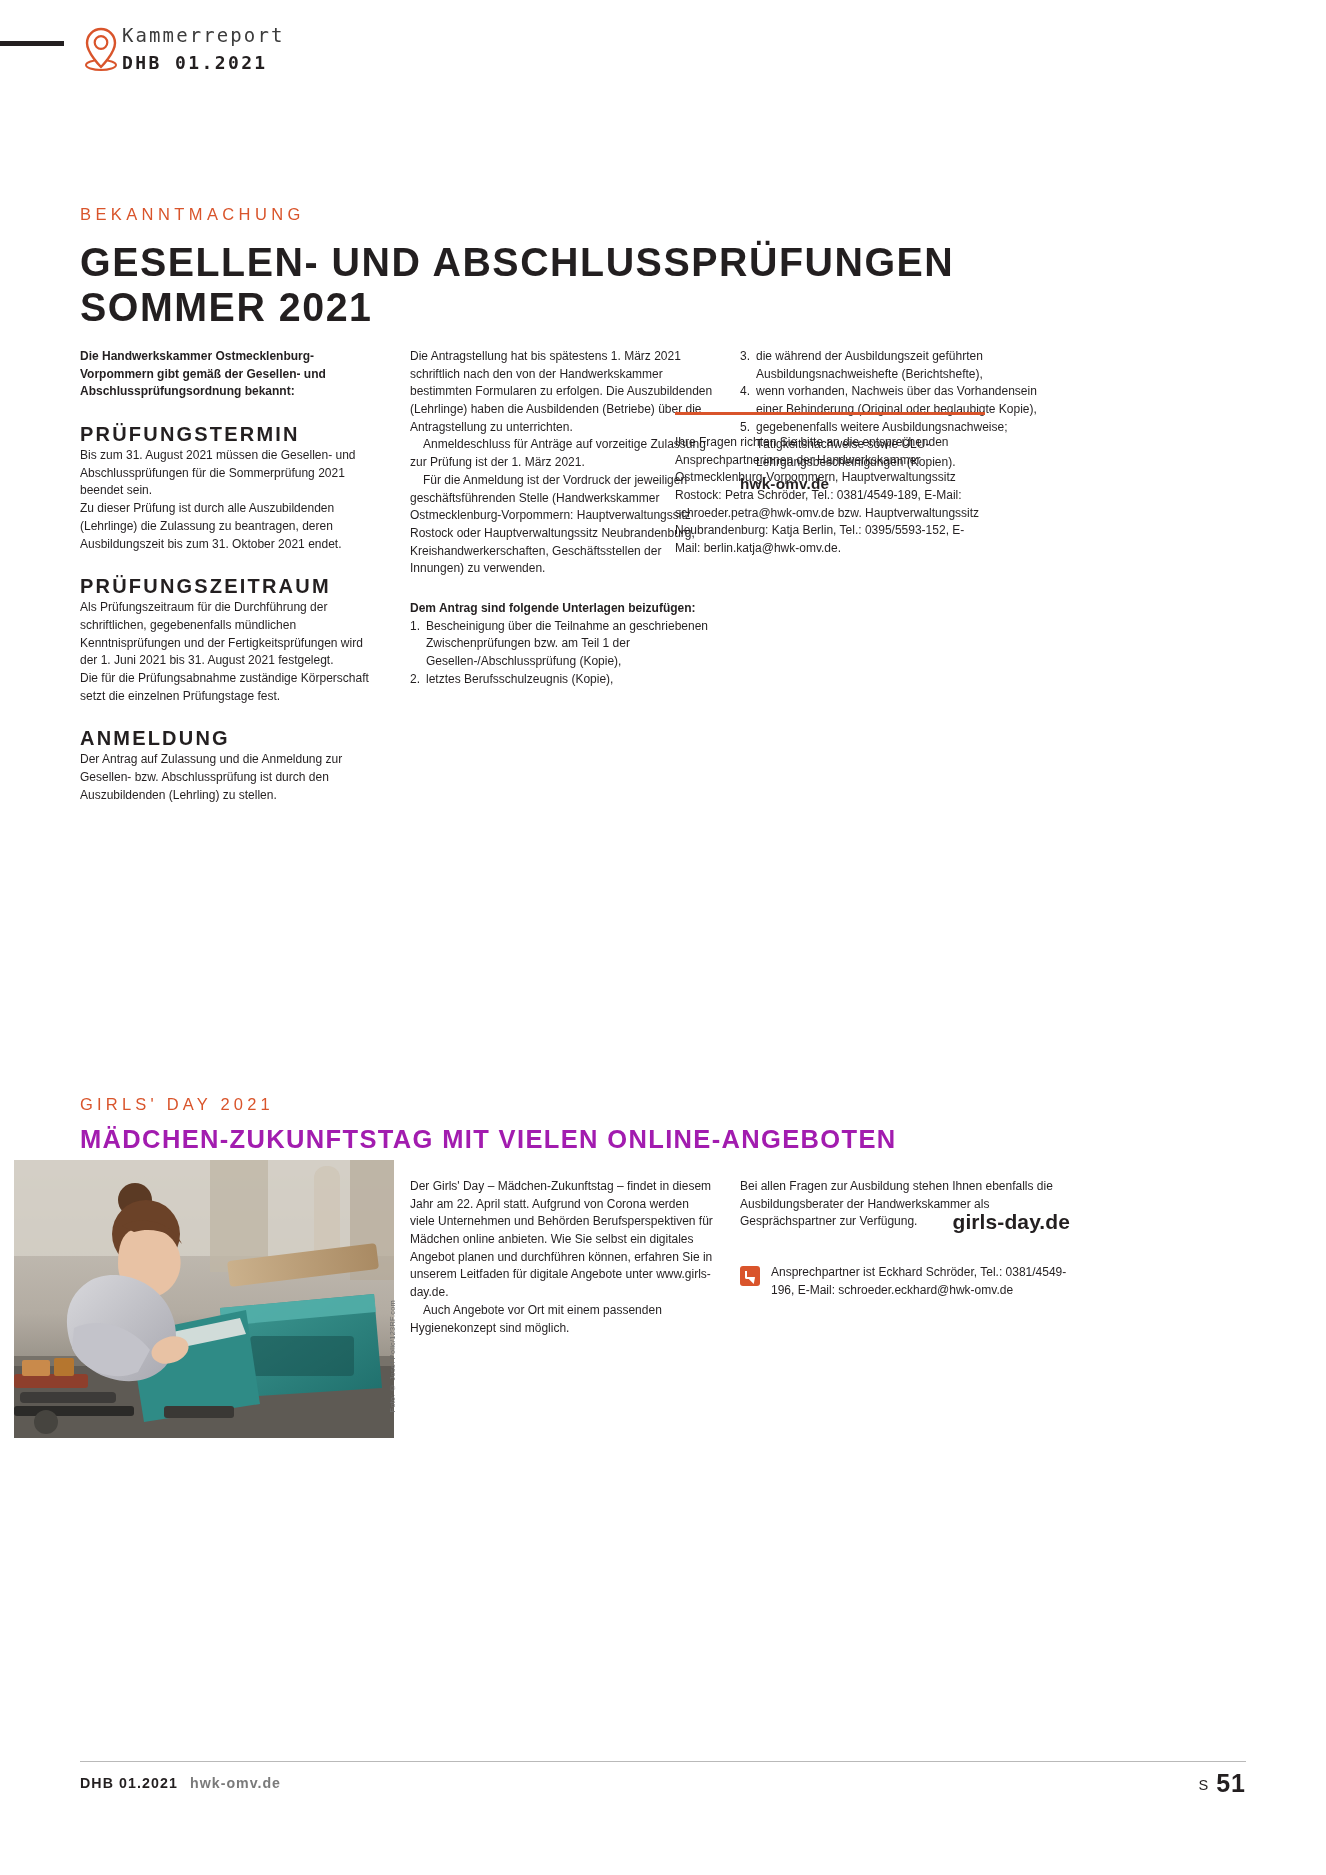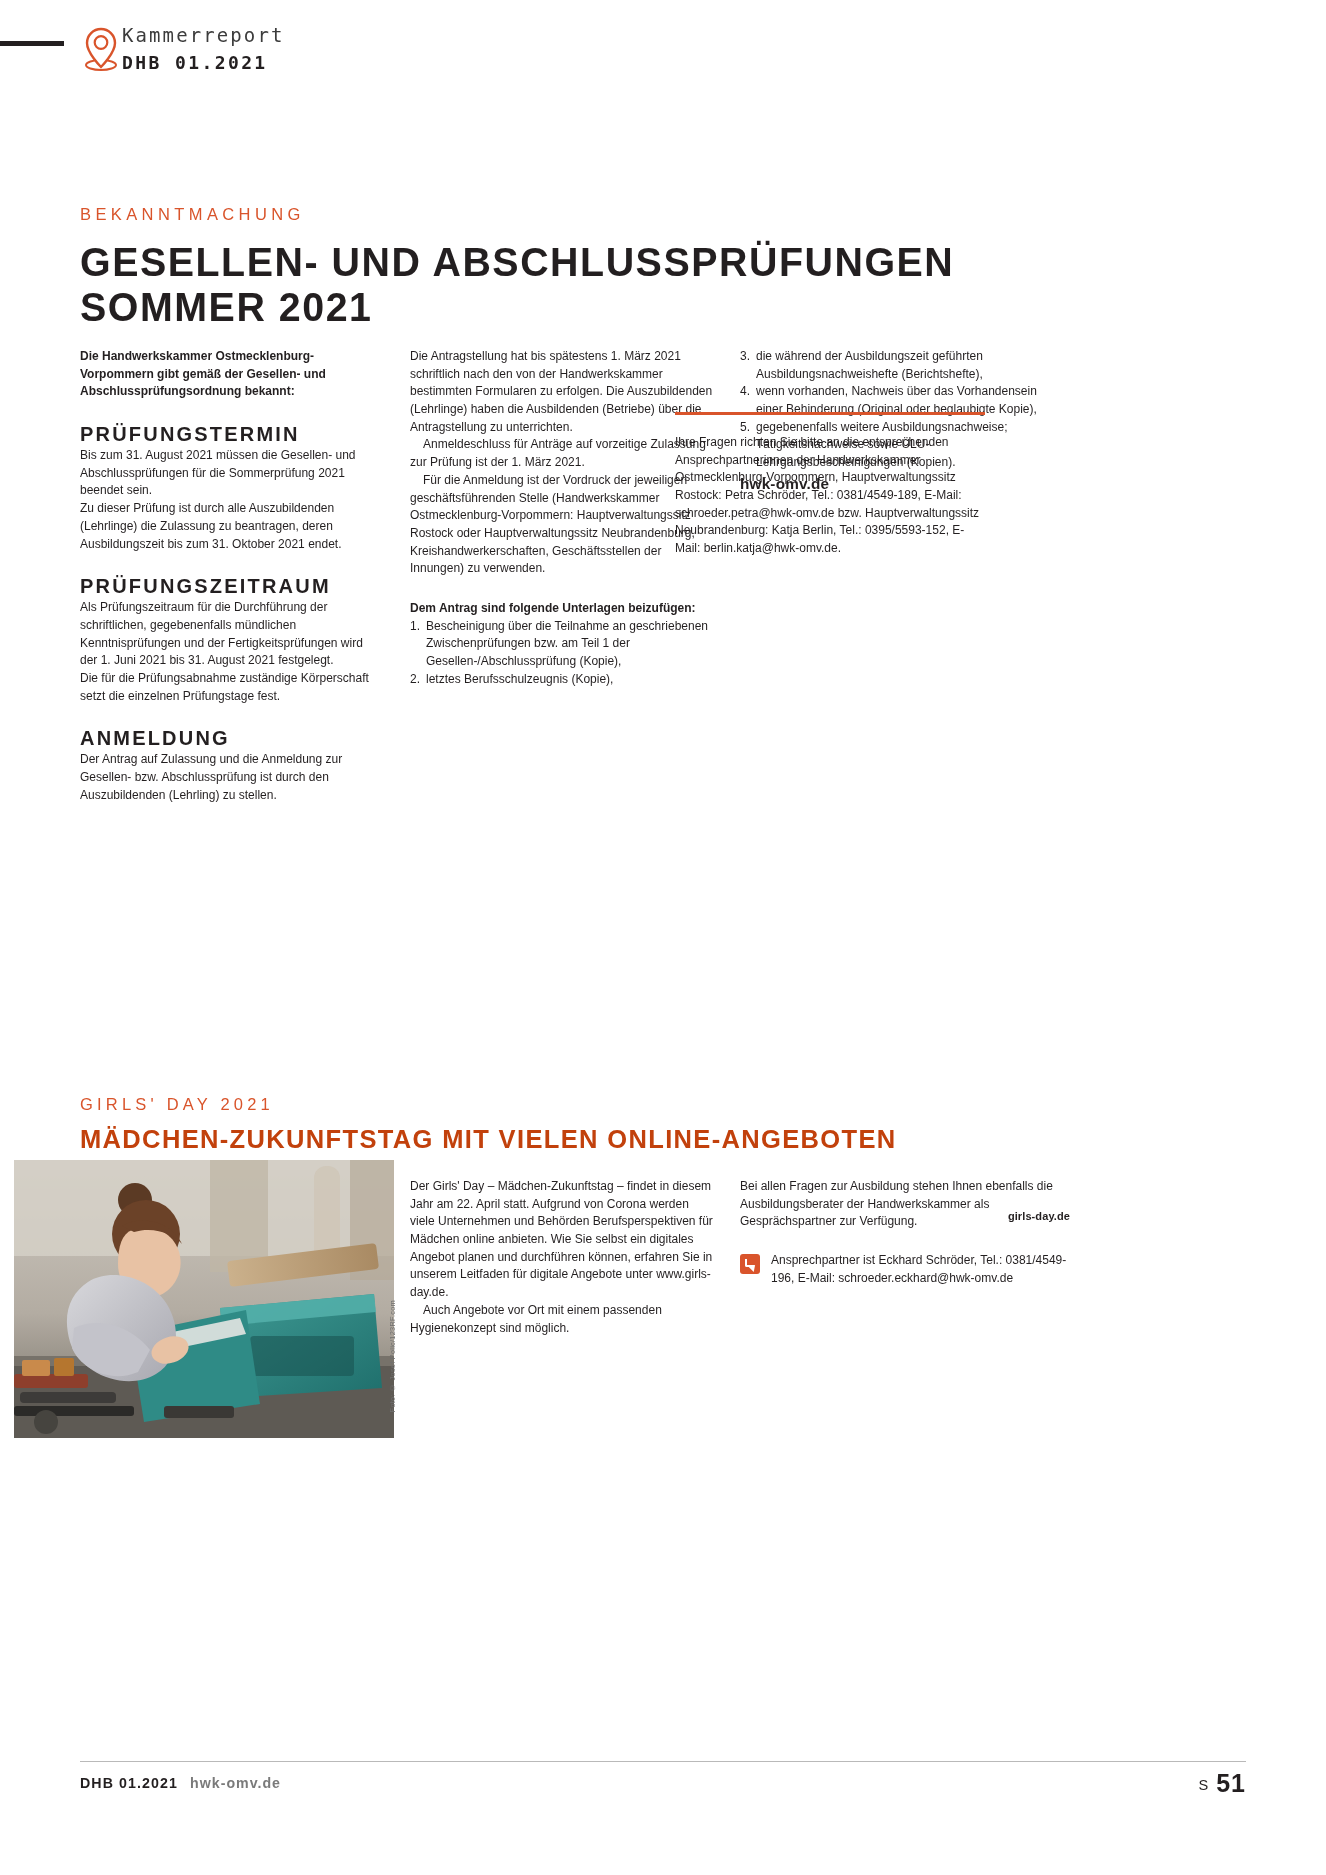--- a/index.html
+++ b/index.html
@@ -144,21 +144,21 @@
     font-size: 16.5px;
     letter-spacing: 4.2px;
     color: #d9542b;
     font-weight: 400;
     margin: 0 0 11px 0;
   }
   .headline-2 {
     font-size: 25.5px;
     letter-spacing: 1.35px;
     font-weight: 700;
-    color: #c2410c;
+    color: #a21caf;
     margin: 0;
     white-space: nowrap;
   }
 
   .photo-wrap {
     position: absolute;
     left: 14px; top: 1160px;
     width: 380px; height: 278px;
     overflow: hidden;
   }
@@ -171,21 +171,21 @@
     writing-mode: vertical-rl;
     transform: rotate(180deg);
     letter-spacing: 0.25px;
     font-family: "Liberation Sans", sans-serif;
   }
 
   .g-col-2 { position: absolute; left: 410px; top: 1178px; width: 305px; }
   .g-col-3 { position: absolute; left: 740px; top: 1178px; width: 330px; }
 
   .girlsday-link {
-    font-size: 11px;
+    font-size: 21px;
     font-weight: 700;
     text-align: right;
     margin-top: -21px;
     letter-spacing: 0.1px;
   }
   .contact-arrow-row {
     display: flex;
     gap: 11px;
     margin-top: 30px;
   }

